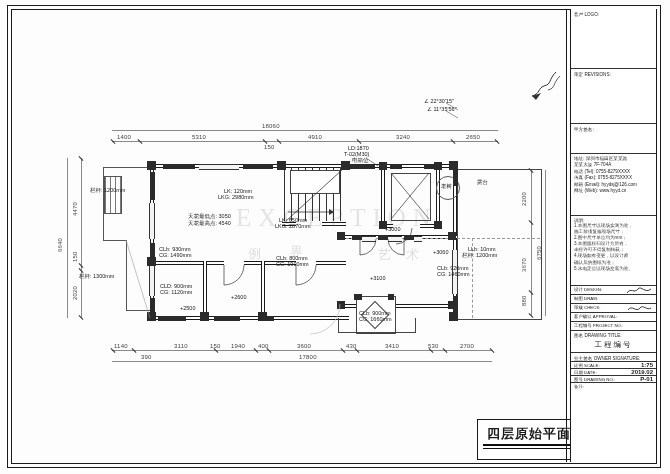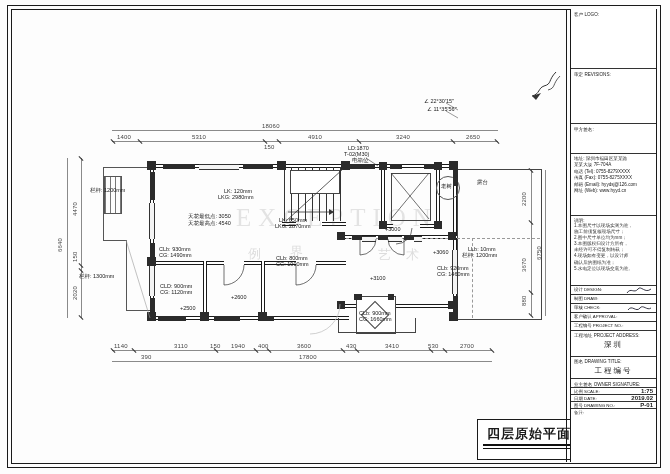--- a/index.html
+++ b/index.html
@@ -325,24 +325,20 @@
     <svg class="sig" width="26" height="9">
         <path d="M2,6 C6,0 10,9 14,4 C17,0 21,7 25,4" stroke="#223" stroke-width="0.9" fill="none"></path>
       </svg>
   </div>
   <div class="sigrow">
     <span>客户确认 APPROVAL:</span>
   </div>
   <div class="sigrow">
     <span>工程编号 PROJECT NO.:</span>
   </div>
-  <div class="sec" style="height:26px">
-    <div class="lab">工程地址 PROJECT ADDRESS:</div>
-    <div class="midval">深圳</div>
-  </div>
   <div class="sec" style="height:22px">
     <div class="lab">图名 DRAWING TITLE:</div>
     <div class="midval">工程编号</div>
   </div>
   <div class="sec" style="height:9px">
     <span class="lab">业主签名 OWNER SIGNATURE:</span>
   </div>
   <div class="brow">
     <span>比例 SCALE:</span>
     <span class="bv">1:75</span>

